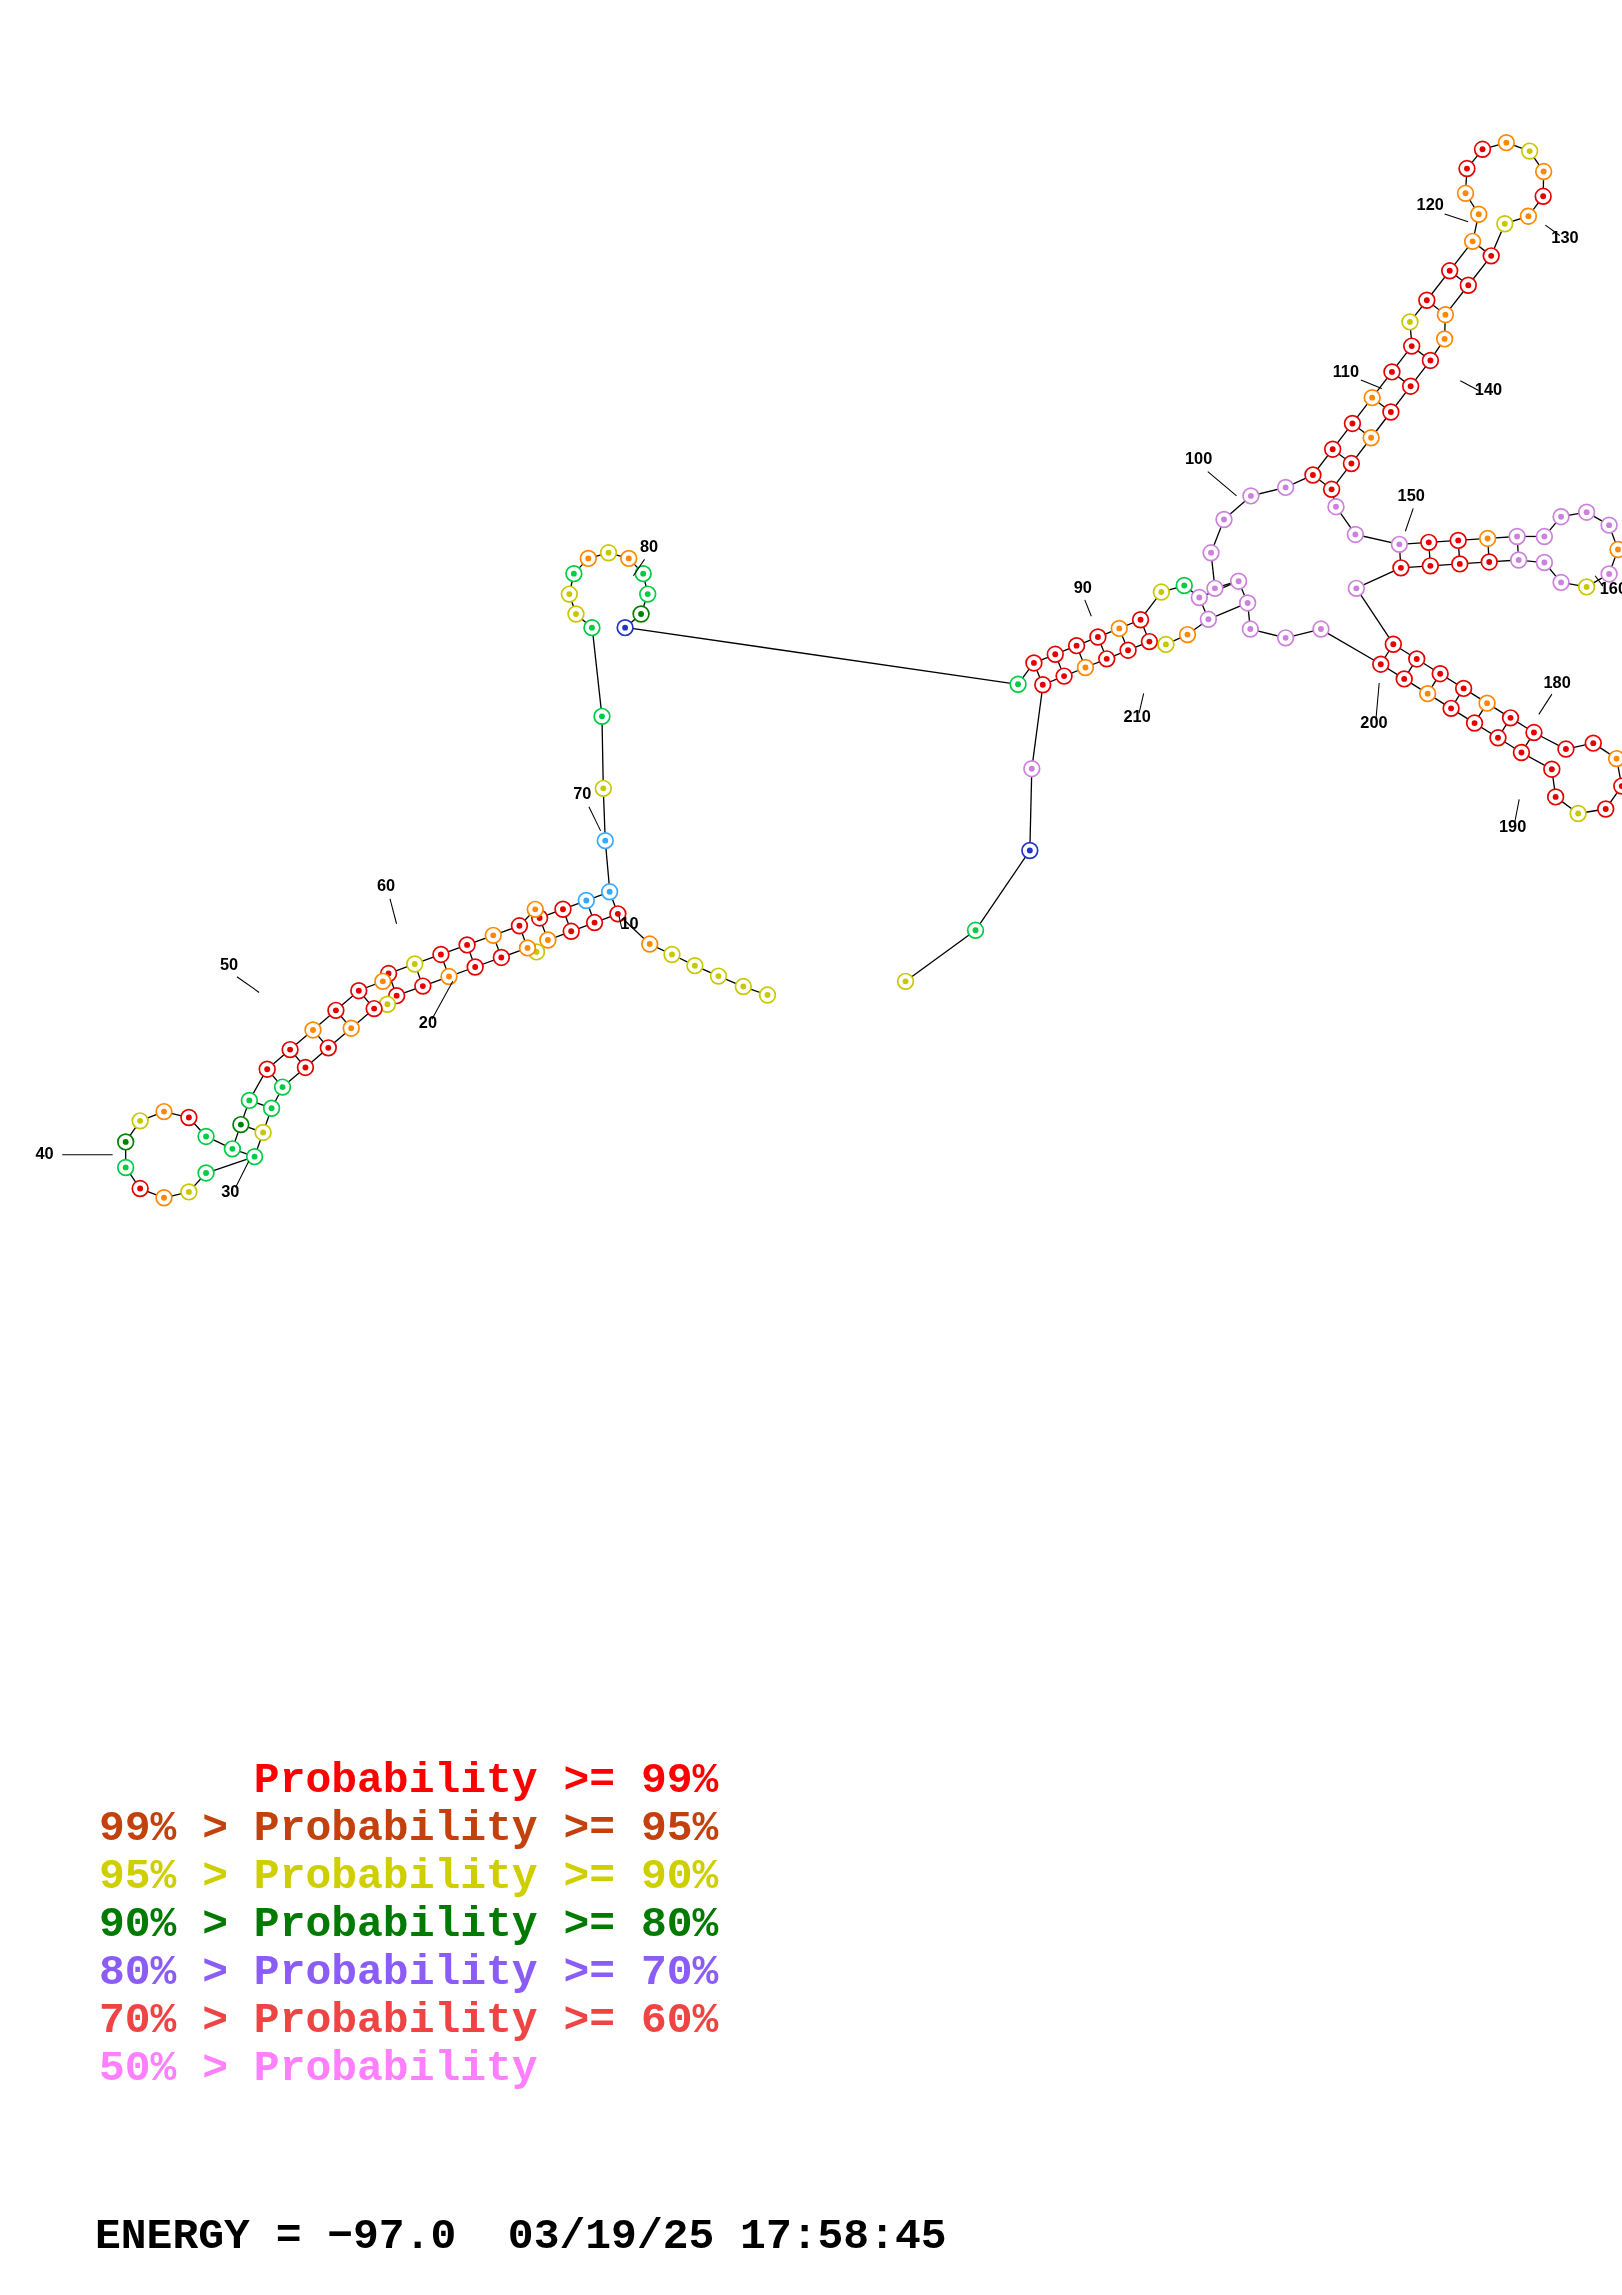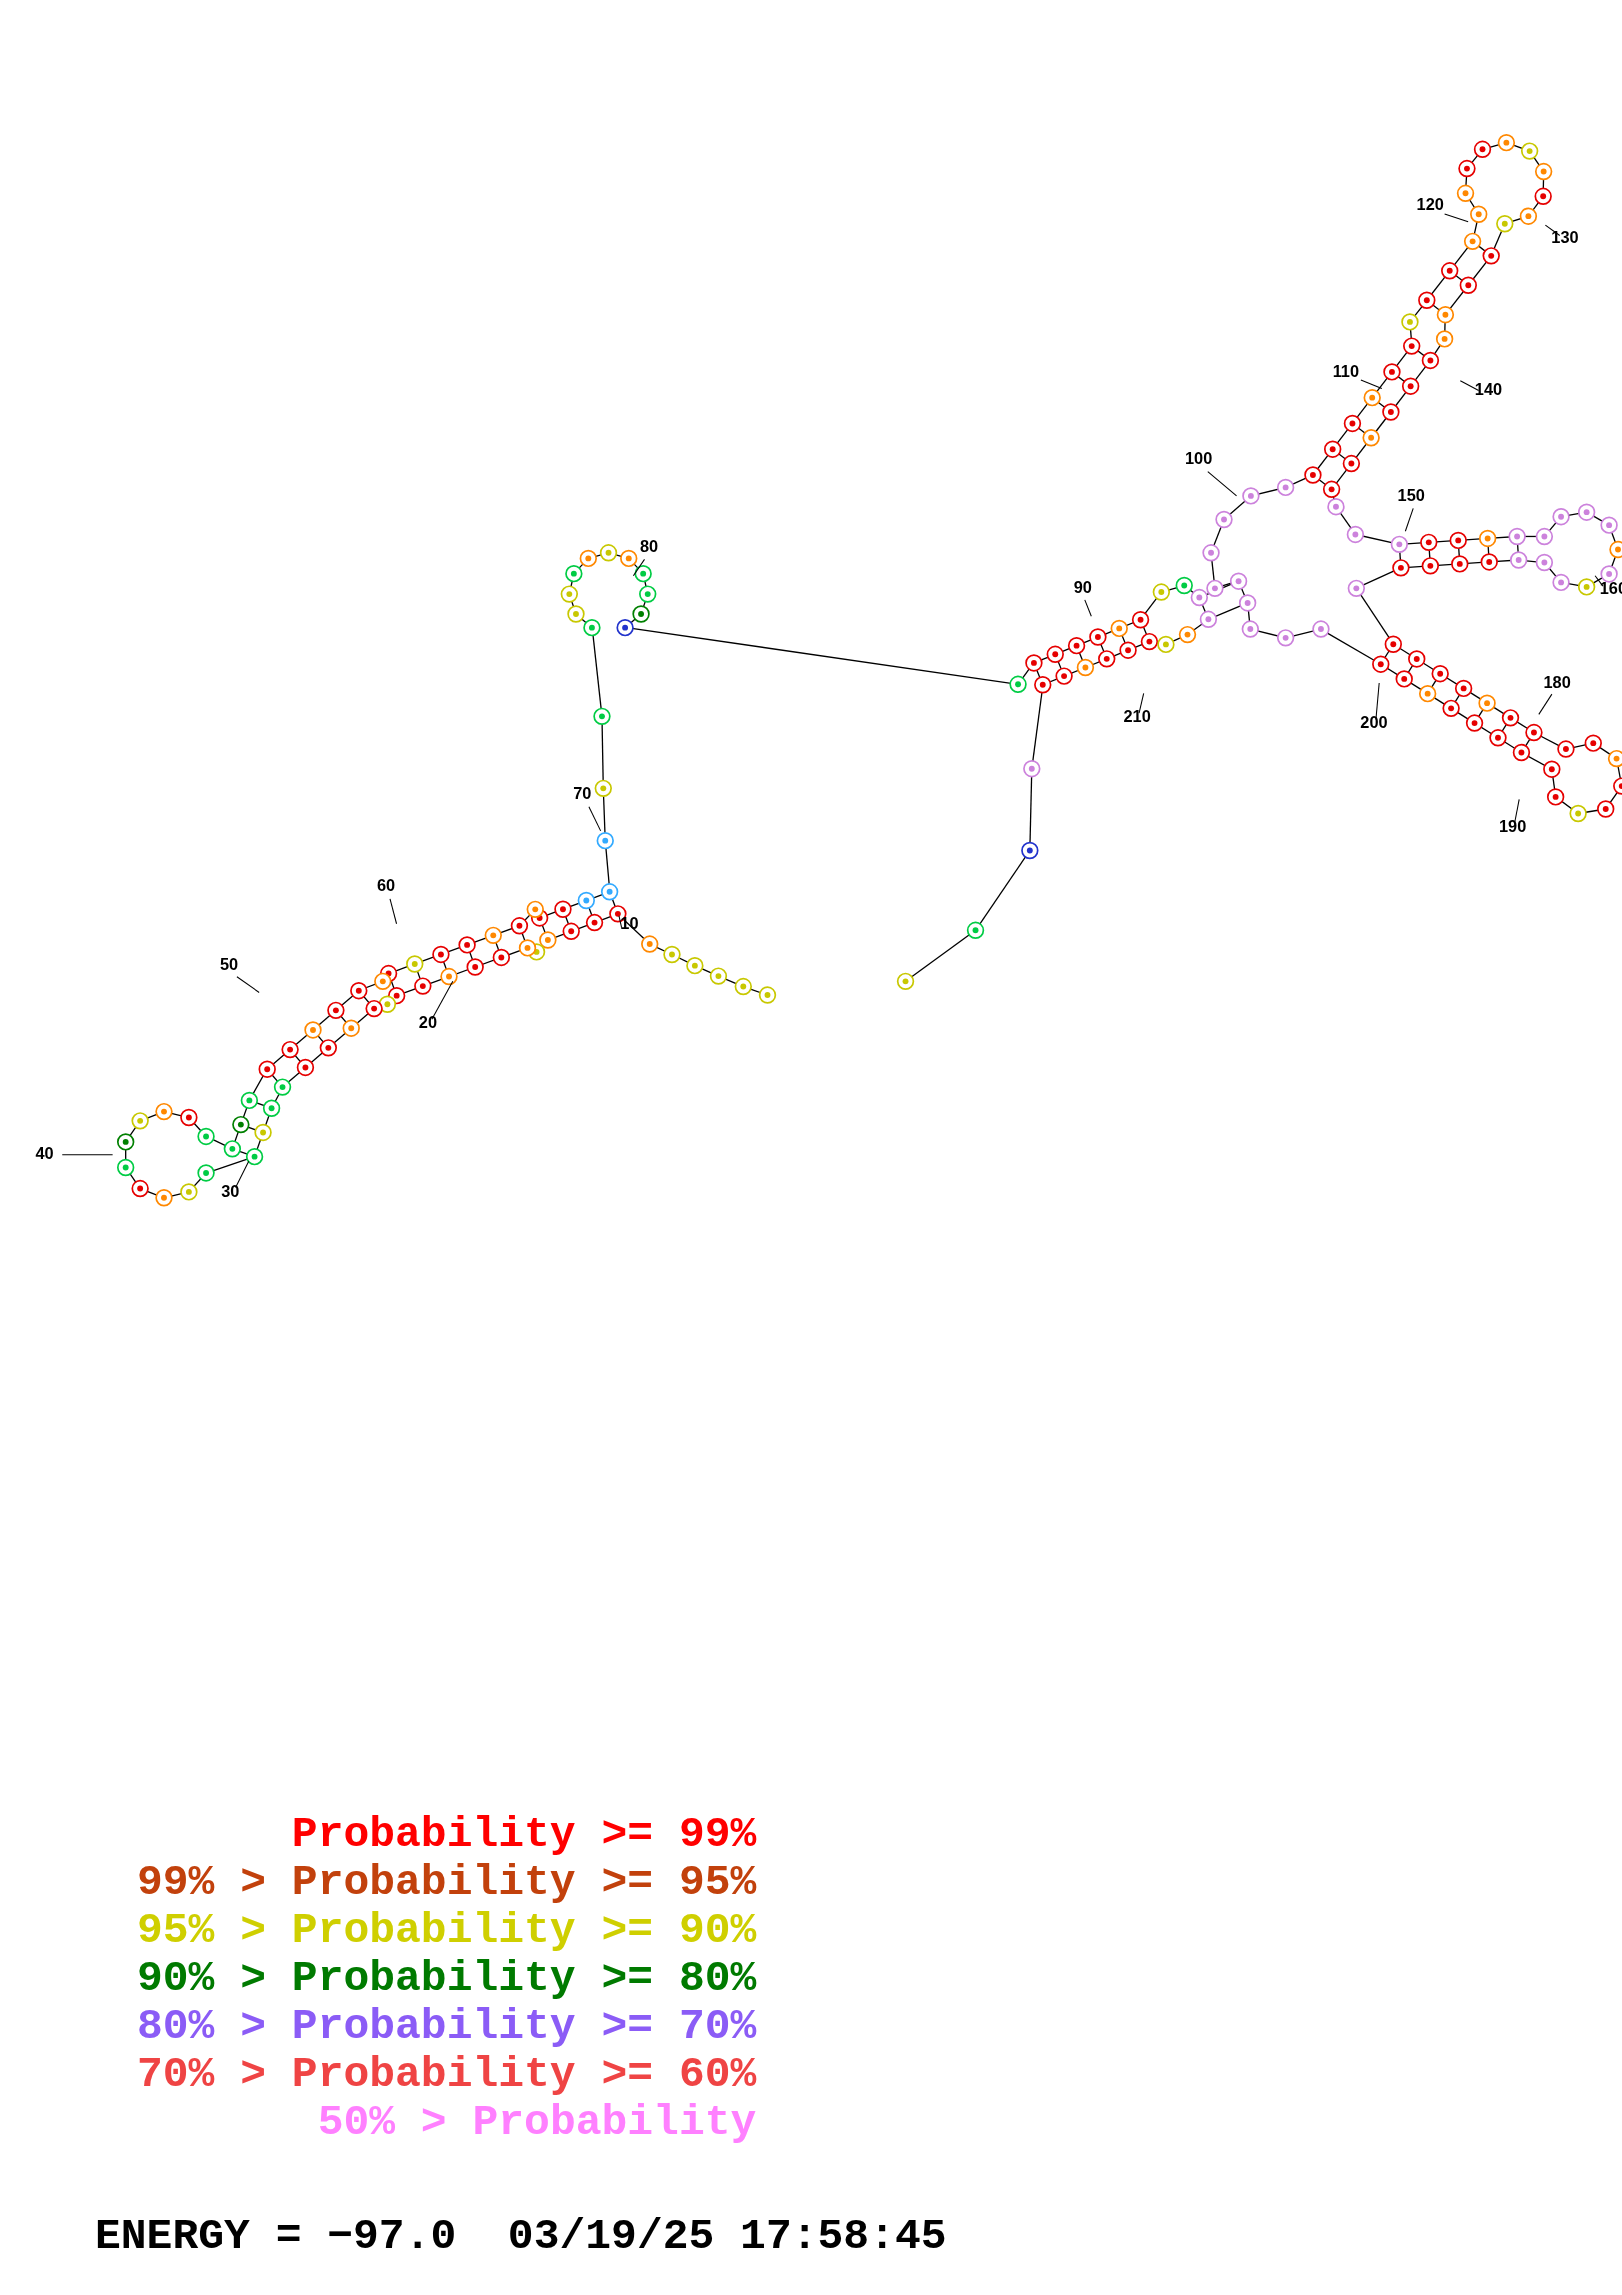--- a/index.html
+++ b/index.html
@@ -4,21 +4,21 @@
 <style>
   html,body{margin:0;padding:0;background:#ffffff;}
   .canvas{
     position:relative;
     width:1622px;height:2295px;
     background:#ffffff;
     overflow:hidden;
     font-family:"Liberation Mono",monospace;
   }
   #structure-svg{position:absolute;left:0;top:0;}
-  .legend{position:absolute;left:99px;top:1811px;margin-left:38px;}
+  .legend{position:absolute;left:99px;top:1757px;}
   .legend-line{
     font-family:"Liberation Mono",monospace;
     font-weight:700;
     font-size:43px;
     line-height:48px;
     white-space:pre;
   }
   .footer{
     position:absolute;left:95px;top:2212px;
     font-family:"Liberation Mono",monospace;
@@ -658,18 +658,18 @@
       </g>
     </svg>
 
   <div class="legend">
     <div class="legend-line" style="color: rgb(255, 0, 0);">      Probability &gt;= 99%</div>
     <div class="legend-line" style="color: #c2410c;">99% &gt; Probability &gt;= 95%</div>
     <div class="legend-line" style="color: rgb(207, 207, 0);">95% &gt; Probability &gt;= 90%</div>
     <div class="legend-line" style="color: rgb(0, 122, 0);">90% &gt; Probability &gt;= 80%</div>
     <div class="legend-line" style="color: #8b5cf6;">80% &gt; Probability &gt;= 70%</div>
     <div class="legend-line" style="color: #ef4444;">70% &gt; Probability &gt;= 60%</div>
-    <div class="legend-line" style="color: rgb(255, 128, 255); text-align: right;">50% &gt; Probability</div>
+    <div class="legend-line" style="color: rgb(255, 128, 255);">50% &gt; Probability</div>
   </div>
 
   <div class="footer">ENERGY = −97.0  03/19/25 17:58:45</div>
 </div>
 
 
 </body></html>

